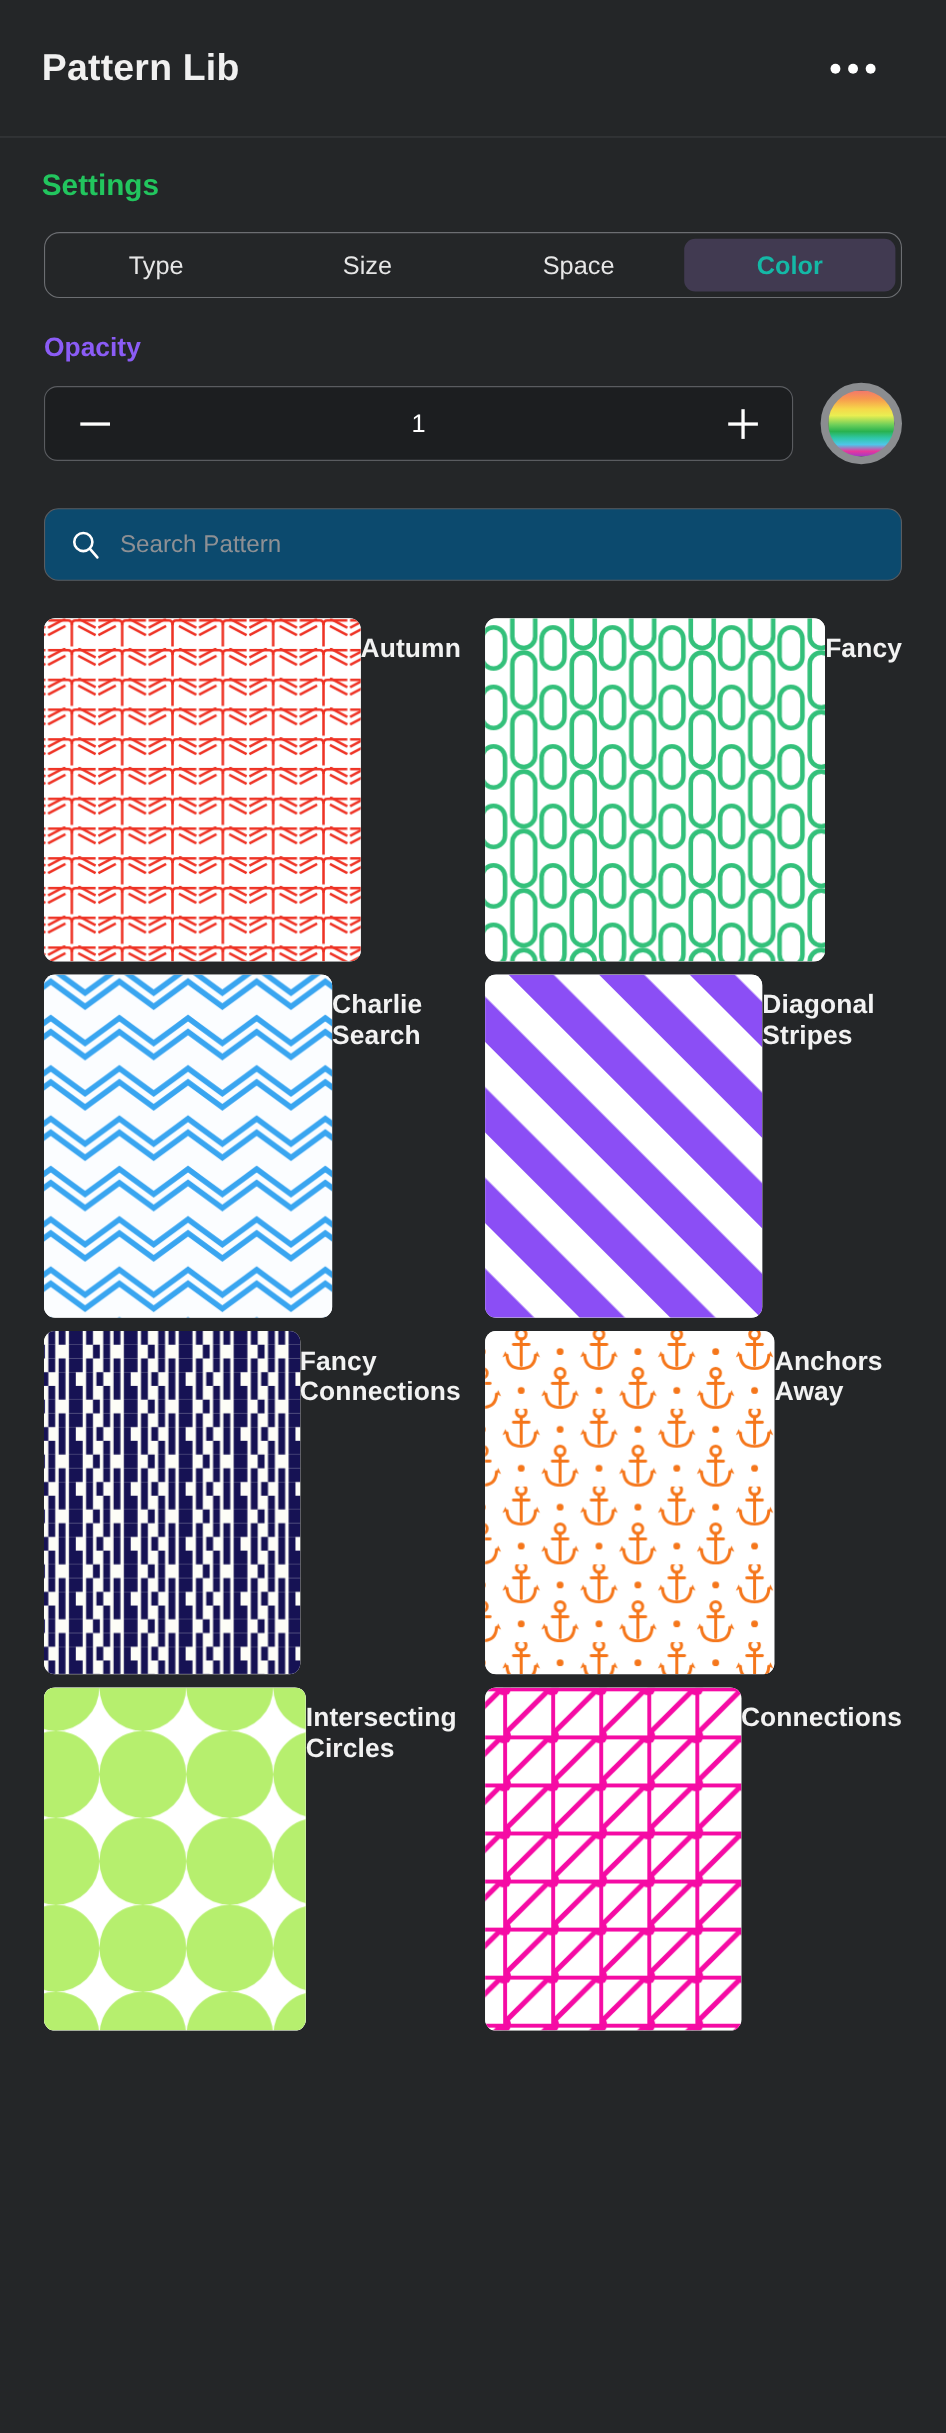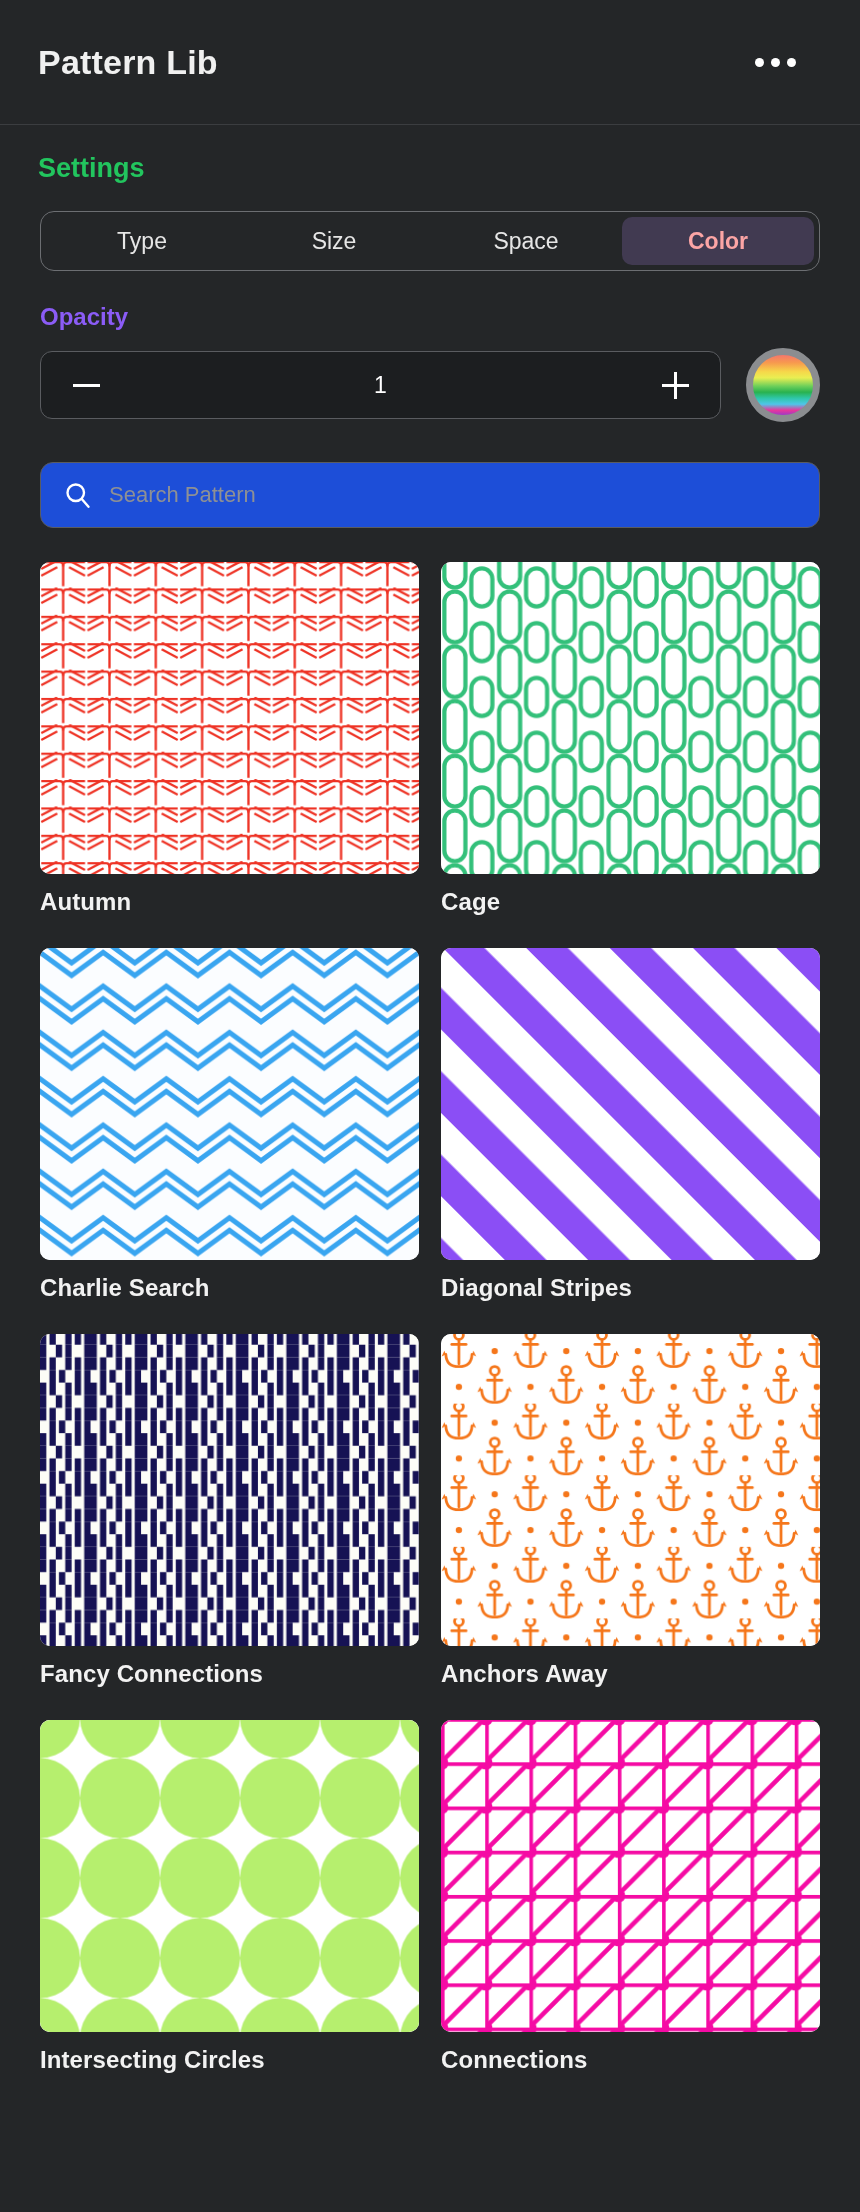--- a/index.html
+++ b/index.html
@@ -72,21 +72,21 @@
     justify-content: center;
     font-size: 23px;
     color: #e6e6e6;
     border-radius: 10px;
     cursor: pointer;
     user-select: none;
   }
   .tab.active {
     background: #413a51;
     font-weight: 700;
-    color: #fca5a5;
+    color: #14b8a6;
   }
 
   
   .field-label {
     margin-top: 32px;
     font-size: 24px;
     font-weight: 700;
     color: #8b5cf6;
   }
   .opacity-row {
@@ -144,21 +144,21 @@
     flex: 0 0 auto;
     cursor: pointer;
   }
 
   
   .search-bar {
     margin-top: 40px;
     height: 66px;
     border: 1px solid #5a5c60;
     border-radius: 13px;
-    background: #1d4ed8;
+    background: #0c4a6e;
     display: flex;
     align-items: center;
     padding: 0 22px;
     gap: 16px;
   }
   .search-icon { width: 30px; height: 30px; flex: 0 0 auto; display:block; }
   .search-input {
     flex: 1;
     background: transparent;
     border: none;
@@ -171,21 +171,21 @@
 
   
   .grid {
     margin-top: 34px;
     display: grid;
     grid-template-columns: 1fr 1fr;
     column-gap: 22px;
     row-gap: 12px;
     padding: 0 40px 40px 40px;
   }
-  .card { display: flex; flex-direction: column; }
+  .card { display: flex; flex-direction: row; }
   .thumb {
     width: 100%;
     height: 312px;
     border-radius: 10px;
     overflow: hidden;
     background: #ffffff;
     cursor: pointer;
     display: block;
   }
   .thumb svg { display: block; width: 100%; height: 100%; }
@@ -279,21 +279,21 @@
               <rect width="26" height="26" fill="#ffffff"></rect>
               <rect x="1.6" y="-5" width="10" height="18" rx="5" fill="none" stroke="#33c07a" stroke-width="2"></rect>
               <rect x="1.6" y="15" width="10" height="18" rx="5" fill="none" stroke="#33c07a" stroke-width="2"></rect>
               <rect x="14.4" y="4" width="10" height="18" rx="5" fill="none" stroke="#33c07a" stroke-width="2"></rect>
               <rect x="14.4" y="-22" width="10" height="18" rx="5" fill="none" stroke="#33c07a" stroke-width="2"></rect>
             </pattern>
           </defs>
           <rect width="180" height="150" fill="url(#p-cage)"></rect>
         </svg>
       </div>
-      <div class="card-label">Cage</div>
+      <div class="card-label">Fancy</div>
     </div>
 
     <div class="card">
       <div class="thumb">
         <svg viewBox="0 0 180 150" preserveAspectRatio="xMidYMid slice">
           <defs>
             <pattern id="p-charlie" width="30" height="22" patternUnits="userSpaceOnUse">
               <rect width="30" height="22" fill="#fbfdff"></rect>
               <g fill="none" stroke="#39a5f0" stroke-width="2.4">
                 <polyline points="-15,8 0,-3 15,8 30,-3 45,8"></polyline>

